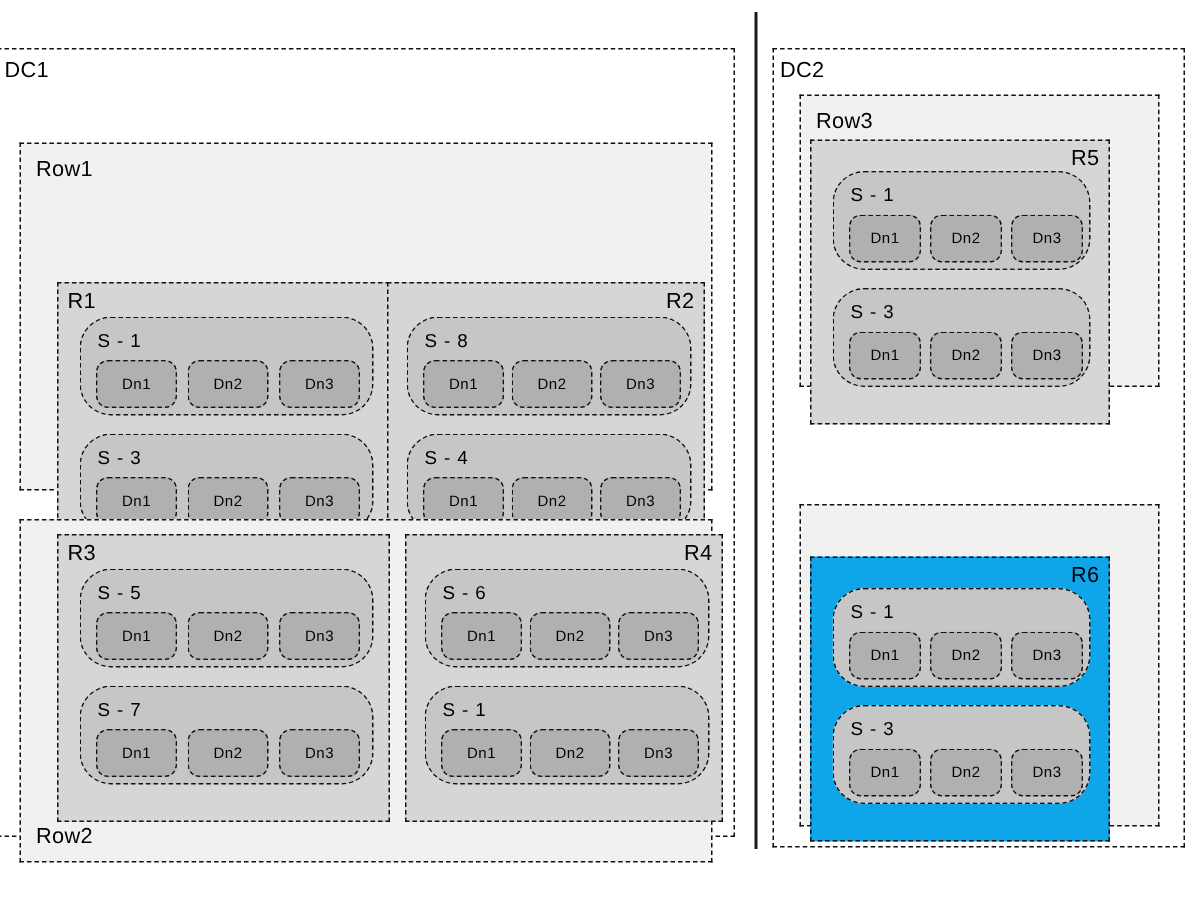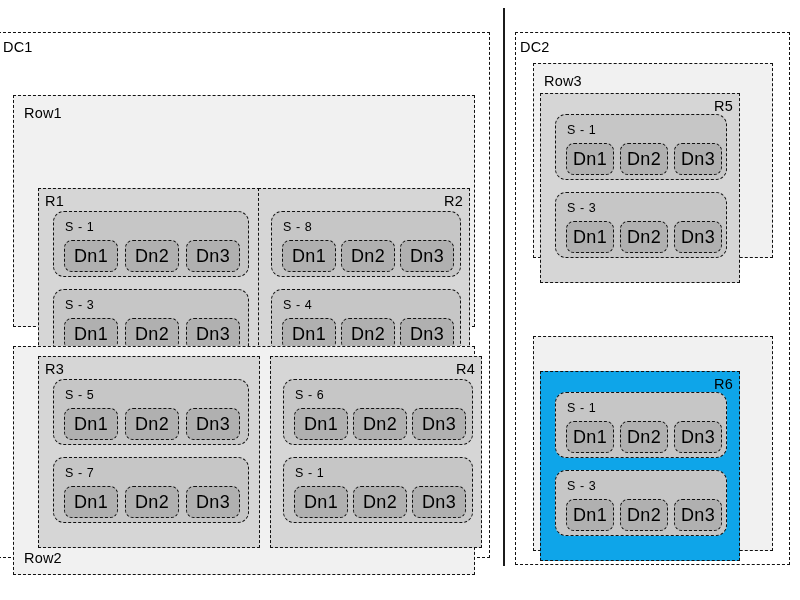--- a/index.html
+++ b/index.html
@@ -38,21 +38,21 @@
   }
   .rbox {
     position: absolute;
     border: 1.5px dashed #111111;
     background: #d6d6d6;
     box-sizing: border-box;
   }
   .sbox {
     position: absolute;
     border: 1.6px dashed #111111;
-    border-radius: 11px;
+    border-radius: 21px;
     background: #c6c6c6;
     box-sizing: border-box;
     text-decoration: underline;
   }
   .dn {
     position: absolute;
     border: 1.6px dashed #111111;
     border-radius: 8px;
     background: #b0b0b0;
     box-sizing: border-box;
@@ -68,21 +68,21 @@
     line-height: 1;
     white-space: nowrap;
     letter-spacing: 0.2px;
   }
   .lbl-dc       { top: 7px;  left: 4px; }
   .lbl-row-tl   { top: 10px; left: 10px; }
   .lbl-row-bl   { bottom: 9px; left: 10px; }
   .lbl-r-tl     { top: 5px;  left: 6px; }
   .lbl-r-tr     { top: 5px;  right: 6px; }
   .lbl-s        { top: 9px;  left: 11px; font-size: 12.5px; letter-spacing: 0.6px; }
-  .lbl-dn       { font-size: 18px; letter-spacing: 0.3px; }
+  .lbl-dn       { font-size: 10px; letter-spacing: 0.3px; }
 
   
   .divider {
     position: absolute;
     background: #1b1b1b;
   }
 </style>
 </head>
 <body>
 

